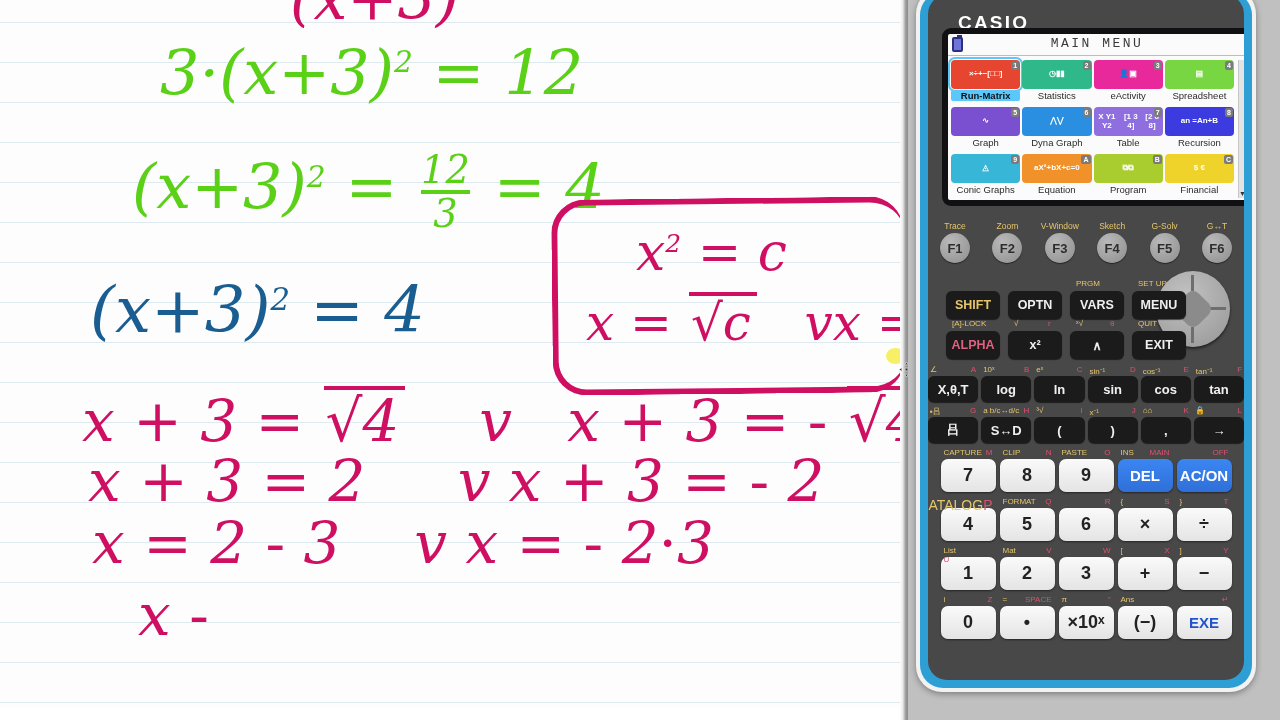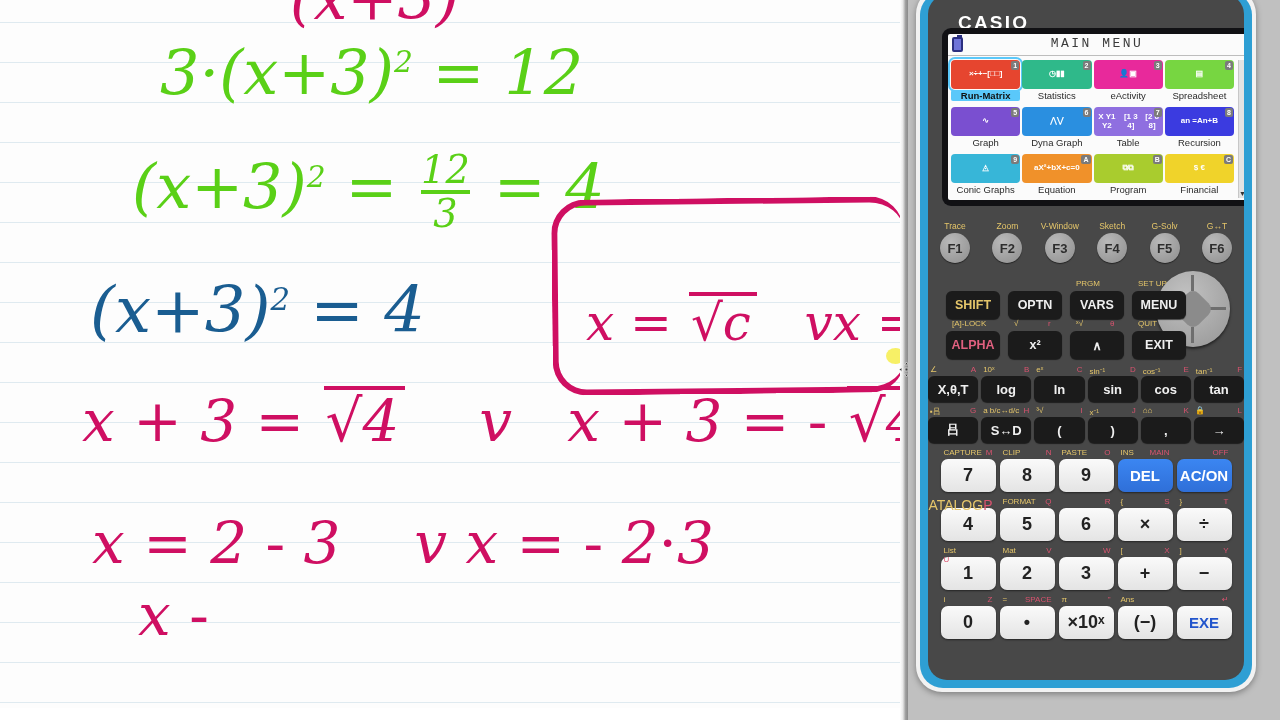--- a/index.html
+++ b/index.html
@@ -312,31 +312,37 @@
     <div class="hw ink-blue" style="left:90px; top:278px; font-size:64px;">
       (𝑥+3)<span class="sup">2</span> = 4
     </div>
 
     <div class="hw ink-pink" style="left:82px; top:386px; font-size:58px;">
       𝑥 + 3 = <span class="rad"><span class="radsym">√</span>4</span>
       &nbsp;&nbsp; v &nbsp; 𝑥 + 3 = <span style="font-style:normal">-</span>
       <span class="rad"><span class="radsym">√</span>4</span>
     </div>
 
+    <div class="hw ink-pink" style="left:88px; top:452px; font-size:58px;">
+      𝑥 + 3 = 2 &nbsp;&nbsp;&nbsp; v 𝑥 + 3 = <span style="font-style:normal">-</span> 2
+    </div>
 
     <div class="hw ink-pink" style="left:92px; top:514px; font-size:58px;">
       𝑥 = 2 <span style="font-style:normal">-</span> 3 &nbsp;&nbsp; v 𝑥 =
       <span style="font-style:normal">-</span> 2<span style="font-style:normal">·</span>3
     </div>
 
     <div class="hw ink-pink" style="left:138px; top:586px; font-size:58px;">
       𝑥 <span style="font-style:normal">-</span>
     </div>
 
     <div id="pinkbox"></div>
+    <div class="hw ink-pink" style="left:636px; top:226px; font-size:52px;">
+      𝑥<span class="sup">2</span> = c
+    </div>
     <div class="hw ink-pink" style="left:586px; top:292px; font-size:50px;">
       𝑥 = <span class="rad"><span class="radsym">√</span>c</span>
       &nbsp; v𝑥 = 
       
     </div>
 
     <div id="highlight-dot"></div>
   </div>
 
   <div id="divider"></div>

